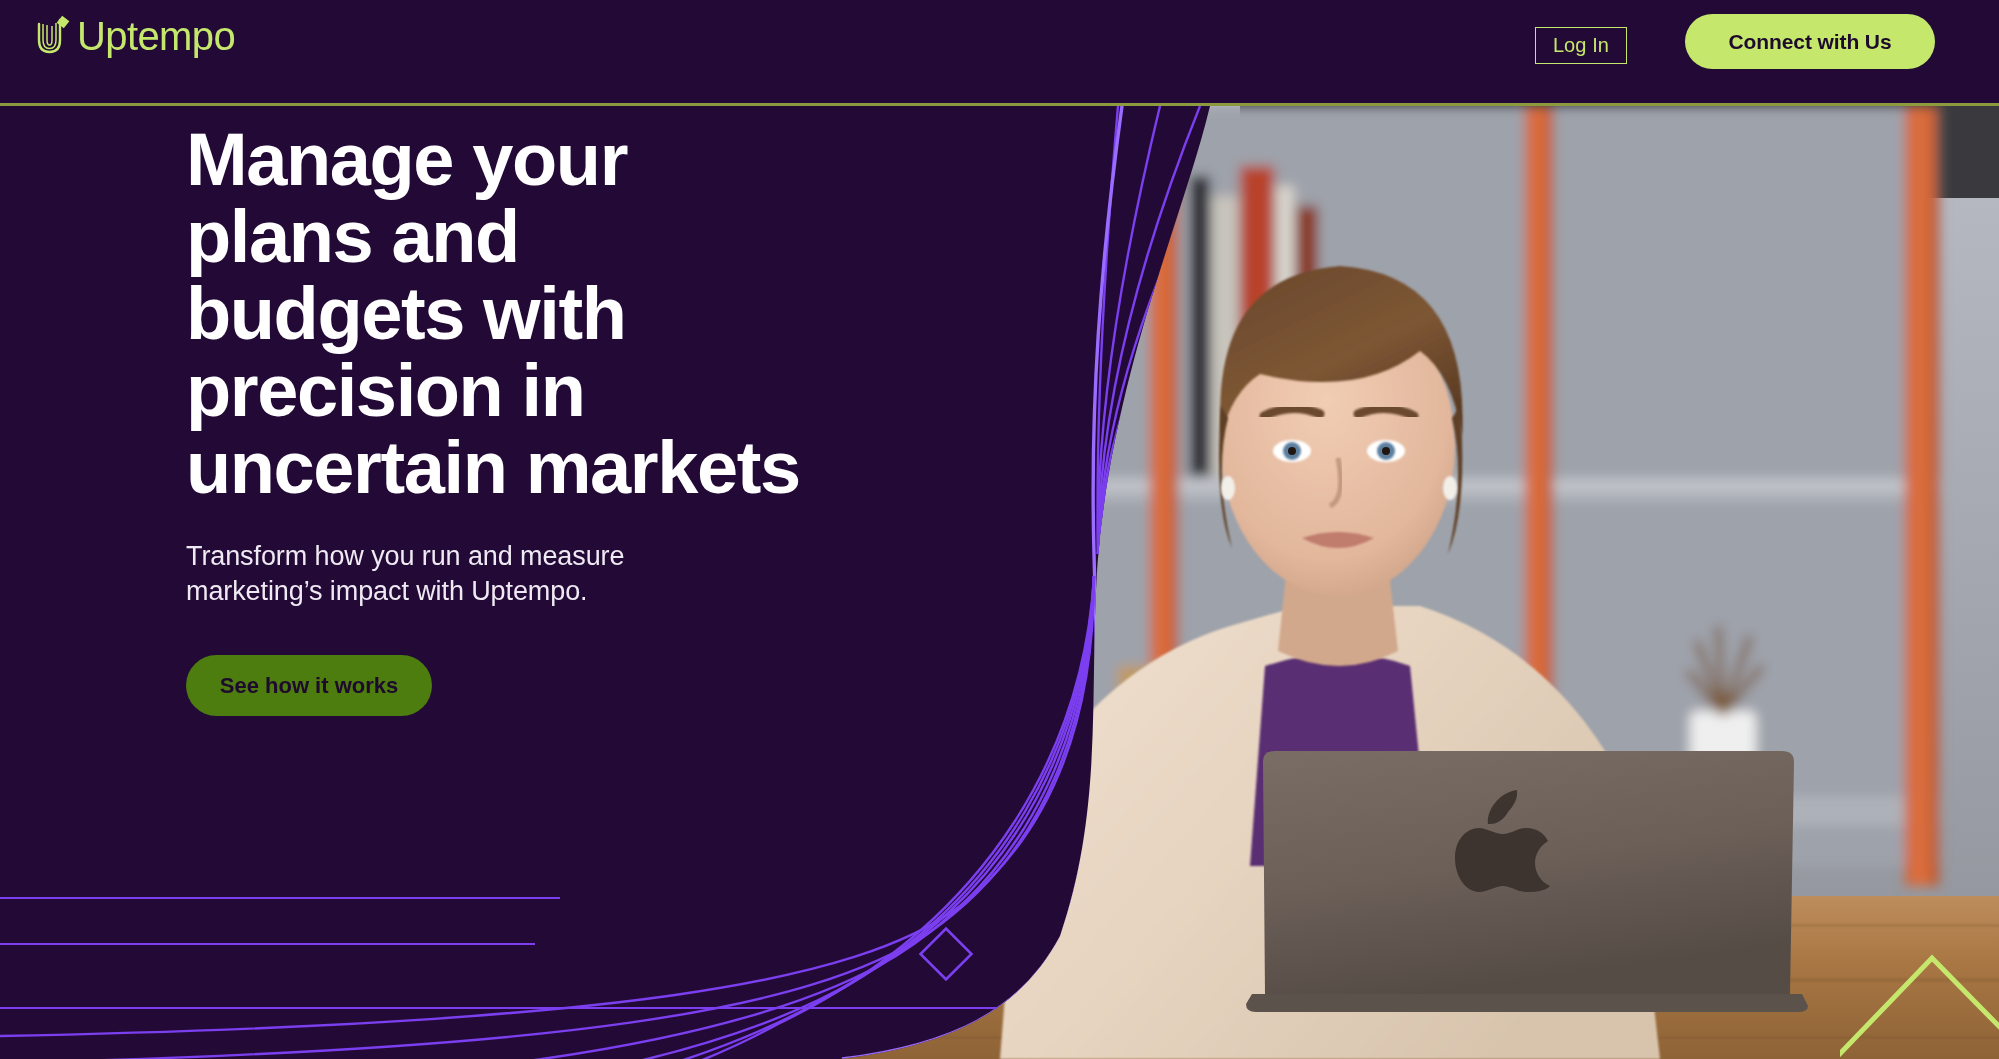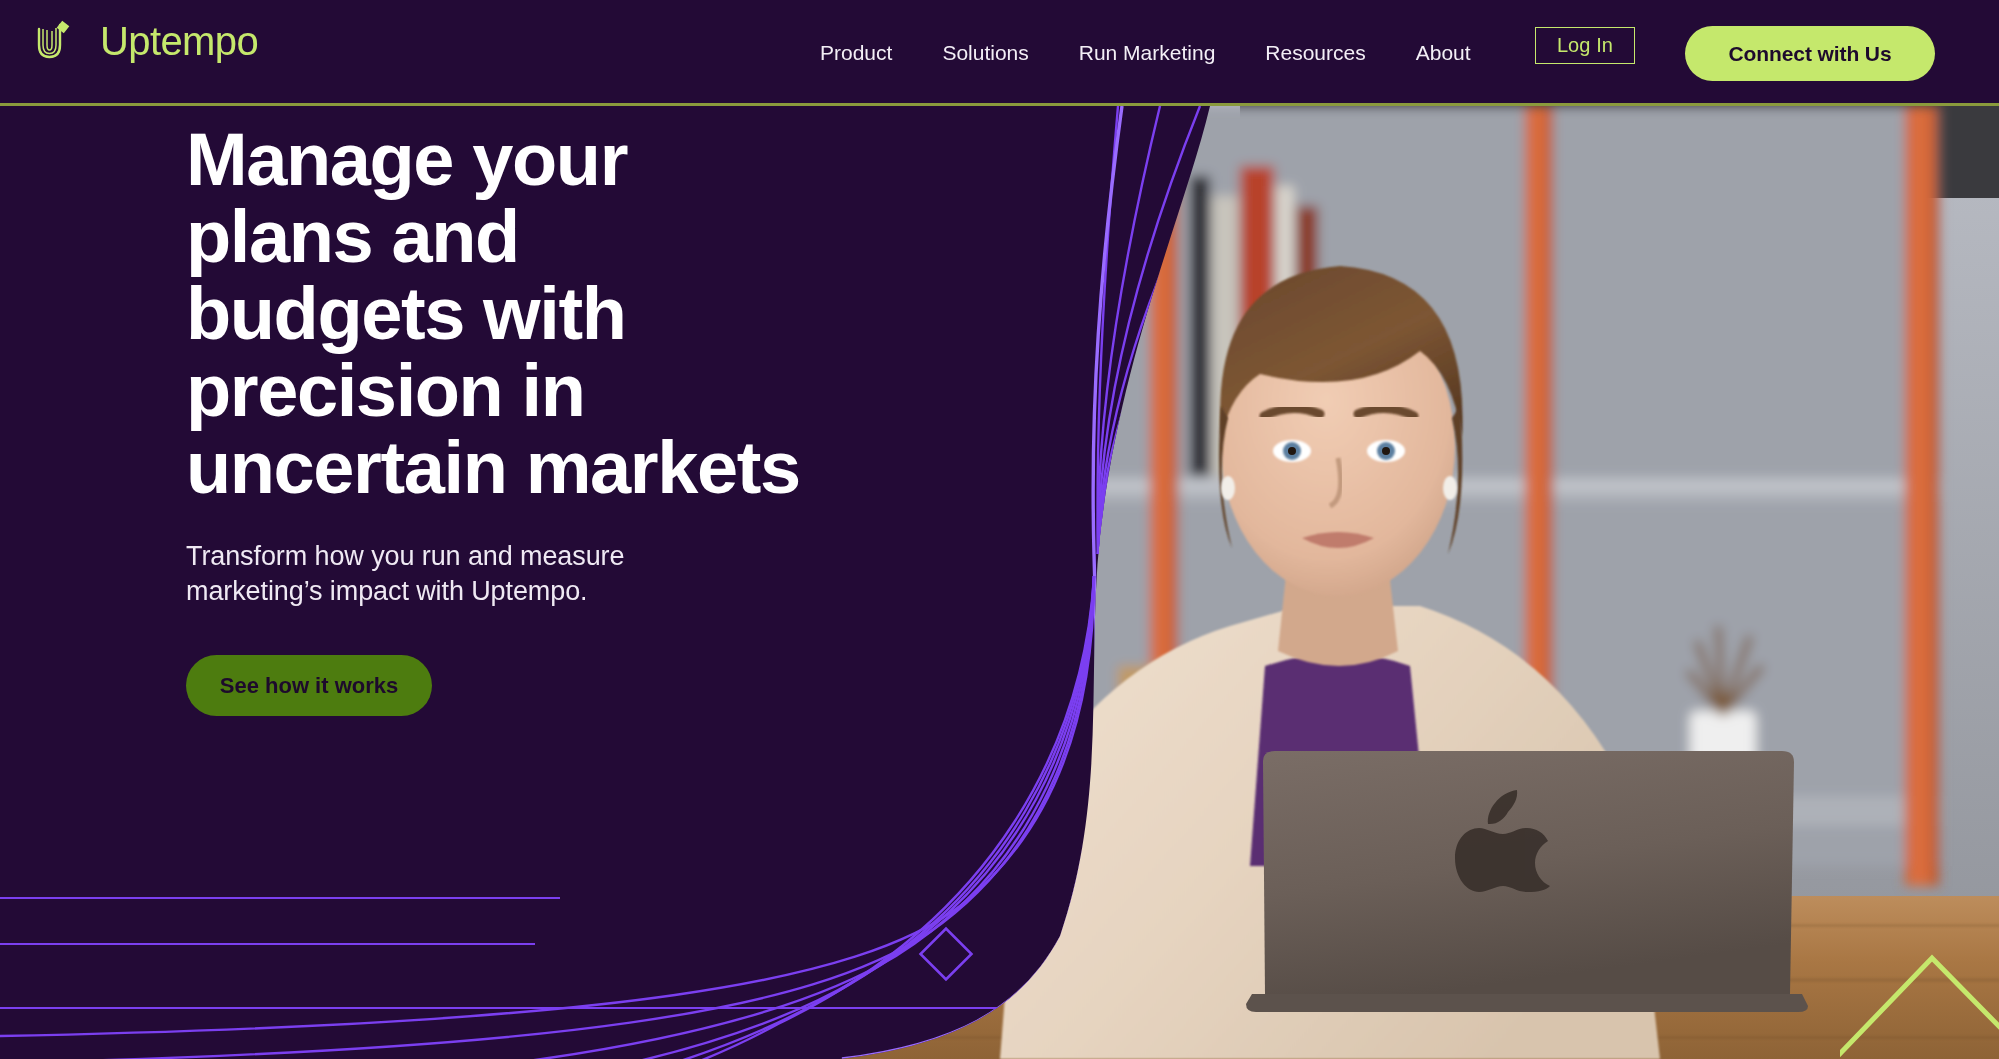--- a/index.html
+++ b/index.html
@@ -24,21 +24,21 @@
     z-index:40;
   }
   #header-divider {
     position:absolute; left:0; top:103px;
     width:1999px; height:3px;
     background:#8a9a3c;
     z-index:41;
   }
   #logo {
     position:absolute; left:36px; top:14px;
-    display:flex; align-items:center; gap:24px;
+    display:flex; align-items:flex-start; gap:1px;
     height:54px;
   }
   #logo-mark { width:40px; height:44px; display:block; }
   #logo-text {
     color:#c5e86c;
     font-size:40px;
     font-weight:500;
     letter-spacing:-0.6px;
     line-height:44px;
     white-space:nowrap;
@@ -53,32 +53,32 @@
     color:#f3eff6;
     font-size:21px;
     font-weight:400;
     line-height:1;
     white-space:nowrap;
     cursor:pointer;
   }
 
   #login-btn {
     position:absolute; left:1535px; top:27px;
-    width:100px; height:37px;
+    width:92px; height:37px;
     border:1.6px solid #c5e86c;
     color:#c5e86c;
     background:transparent;
     font-size:20px;
     font-family:"Liberation Sans", sans-serif;
     display:flex; align-items:center; justify-content:center;
     cursor:pointer;
     letter-spacing:0.1px;
   }
   #connect-btn {
-    position:absolute; left:1685px; top:26px;
+    position:absolute; left:1685px; top:14px;
     width:250px; height:55px;
     border-radius:28px;
     background:#c5e86c;
     color:#1d0a2c;
     font-size:21px;
     font-weight:bold;
     font-family:"Liberation Sans", sans-serif;
     border:none;
     display:flex; align-items:center; justify-content:center;
     cursor:pointer;
@@ -352,26 +352,19 @@
           <path d="M3 10 L3 26 Q3 38 13.5 38 Q24 38 24 26 L24 6"></path>
           <path d="M7 10 L7 26 Q7 34.5 13.5 34.5 Q20 34.5 20 26 L20 9"></path>
           <path d="M11 11 L11 26 Q11 31 13.5 31 Q16 31 16 26 L16 12"></path>
         </g>
         <path d="M3 10 L3 26 Q3 38 13.5 38 Q24 38 24 26 L24 6" fill="none" stroke="#c5e86c" stroke-width="2.4" stroke-linecap="round"></path>
         <rect x="22.5" y="3.5" width="9" height="9" transform="rotate(38 27 8)" fill="#c5e86c"></rect>
       </svg>
       <span id="logo-text">Uptempo</span>
     </div>
 
-    <nav id="nav">
-      <span class="nav-item">Product</span>
-      <span class="nav-item">Solutions</span>
-      <span class="nav-item">Run Marketing</span>
-      <span class="nav-item">Resources</span>
-      <span class="nav-item">About</span>
-    </nav>
 
     <button id="login-btn">Log In</button>
     <button id="connect-btn">Connect with Us</button>
   </div>
   <div id="header-divider"></div>
 
 </div>
 
 </body></html>

